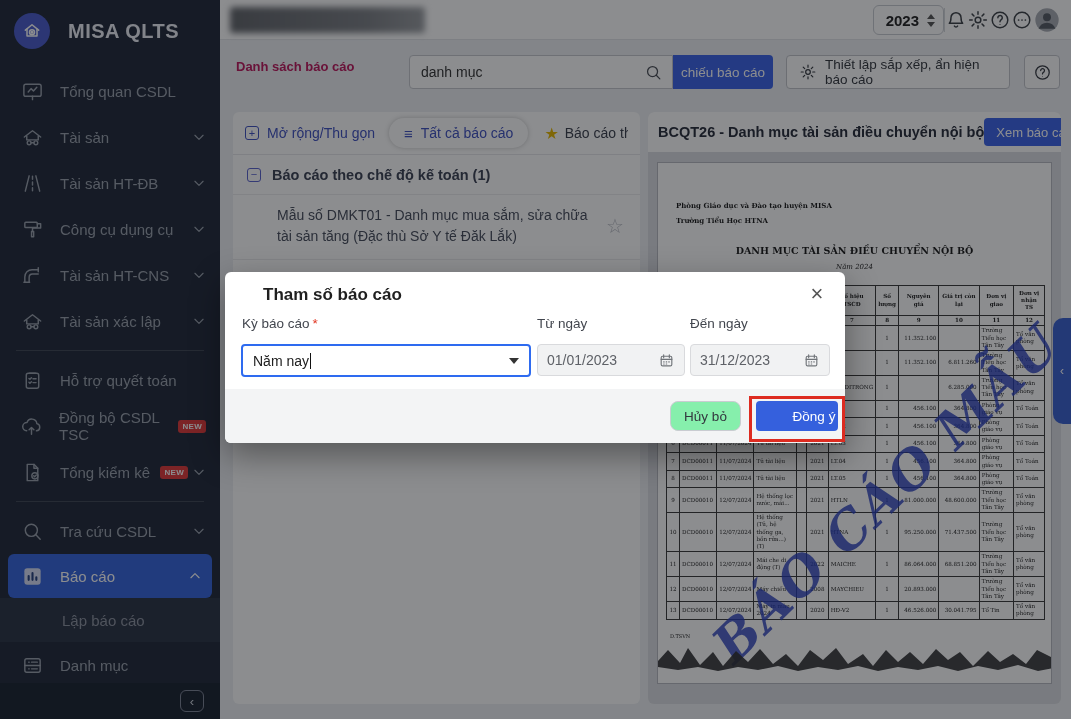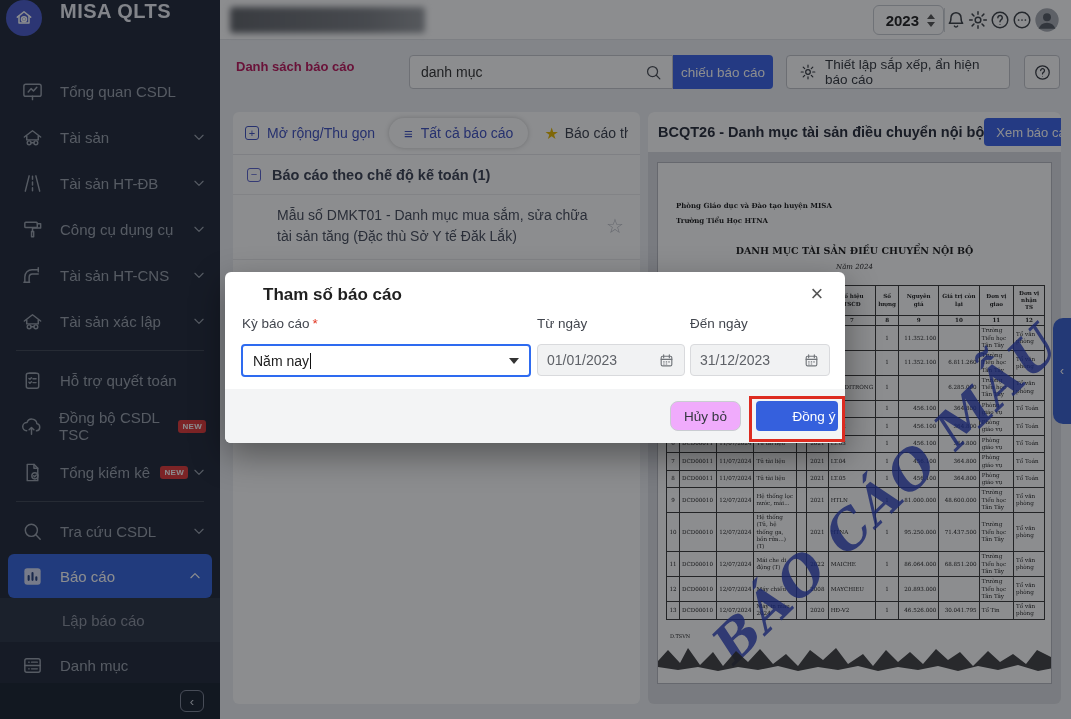--- a/index.html
+++ b/index.html
@@ -3,21 +3,21 @@
 <meta charset="utf-8">
 <style>
   * { margin:0; padding:0; box-sizing:border-box; }
   html,body { background:#555; }
   #app {
     position:relative; width:1071px; height:719px; overflow:hidden;
     font-family:"Liberation Sans", sans-serif; background:#eef0f3;
   }
   
   .sidebar { position:absolute; left:0; top:0; width:220px; height:719px; background:#202939; z-index:10; }
-  .logo-row { height:62px; display:flex; padding-left:6px; }
+  .logo-row { height:62px; display:flex; align-items:center; padding-left:14px; }
   .logo-circle { width:36px; height:36px; border-radius:50%; background:#4a5ccc; color:#fff;
                  display:flex; align-items:center; justify-content:center; }
   .logo-circle svg { width:20px; height:20px; }
   .brand { margin-left:18px; font-size:20px; font-weight:bold; color:#eceff5; letter-spacing:.5px; }
   .nav { padding-top:6px; }
   .nav-item { height:46px; display:flex; align-items:center; padding:0 14px 0 20px;
               color:#9aa1ad; font-size:15px; cursor:pointer; }
   .nav-item .nav-ico { width:24px; height:24px; margin-right:16px; display:flex; align-items:center; justify-content:center; }
   .nav-item .nav-ico svg { width:23px; height:23px; }
   .nav-item .chev { margin-left:auto; display:flex; }
@@ -127,21 +127,21 @@
                 border-radius:4px; display:flex; align-items:center; padding:0 10px; font-size:14px; color:#202020;
                 cursor:pointer; background:#fff; }
   .caret-bar { width:1px; height:16px; background:#111; margin-left:1px; }
   .select-box .dd { margin-left:auto; width:0; height:0; border-left:5px solid transparent;
                     border-right:5px solid transparent; border-top:6px solid #333; }
   .date-box { position:absolute; top:72px; height:32px; background:#f1f2f3; border:1px solid #d9dadd; border-radius:4px;
               display:flex; align-items:center; padding:0 9px; font-size:14px; color:#5e6167; }
   .date-box .cal { margin-left:auto; width:17px; height:17px; color:#707479; }
   .modal-footer { position:absolute; left:0; right:0; bottom:0; height:54px; background:#f3f4f5;
                   border-radius:0 0 6px 6px; }
-  .btn-cancel { position:absolute; left:445px; top:12px; width:71px; height:30px; background:#f0abfc;
+  .btn-cancel { position:absolute; left:445px; top:12px; width:71px; height:30px; background:#86efac;
                 border:1px solid #c9ccd1; border-radius:8px; font-size:13.5px; color:#33373e; font-family:inherit; cursor:pointer; }
   .btn-ok { position:absolute; left:531px; top:12px; width:82px; height:30px; background:#3560dd; border:none;
             border-radius:4px; font-size:13.5px; color:#fff; font-family:inherit; cursor:pointer;padding-left:34px; }
   .red-annotation { position:absolute; left:524px; top:124px; width:96px; height:46px; border:3px solid #dd2b20; z-index:70; pointer-events:none; }
 </style>
 </head>
 <body>
 
 <div id="app">
 

